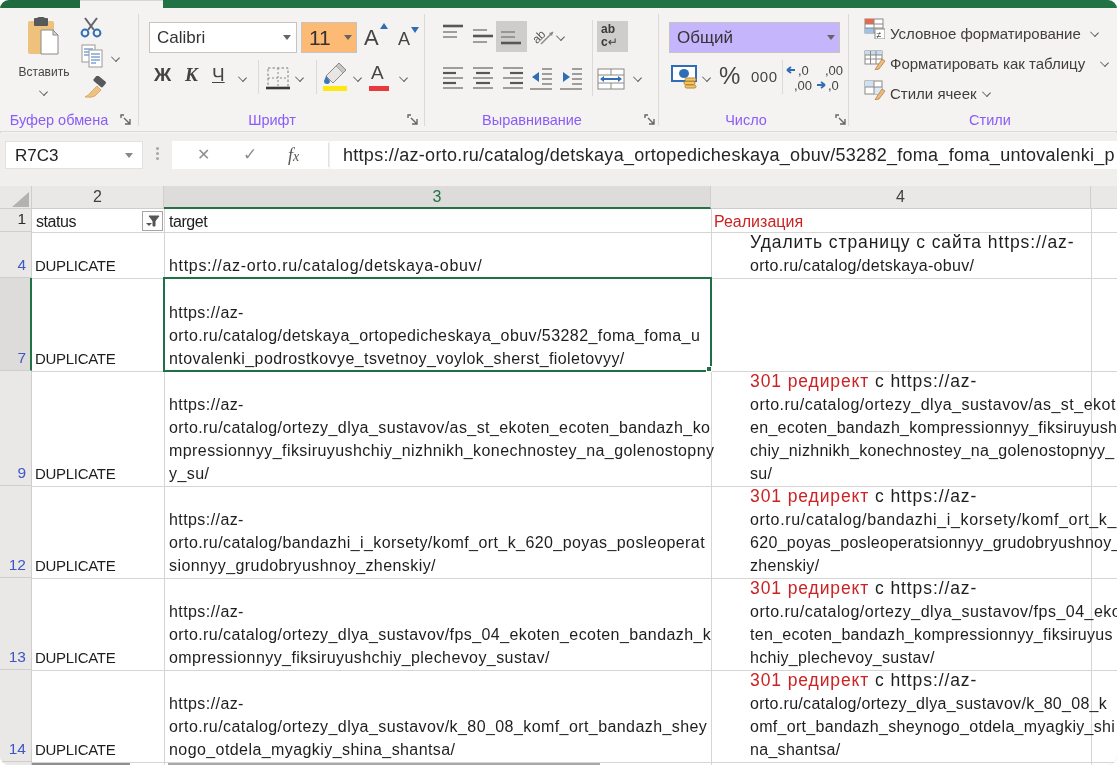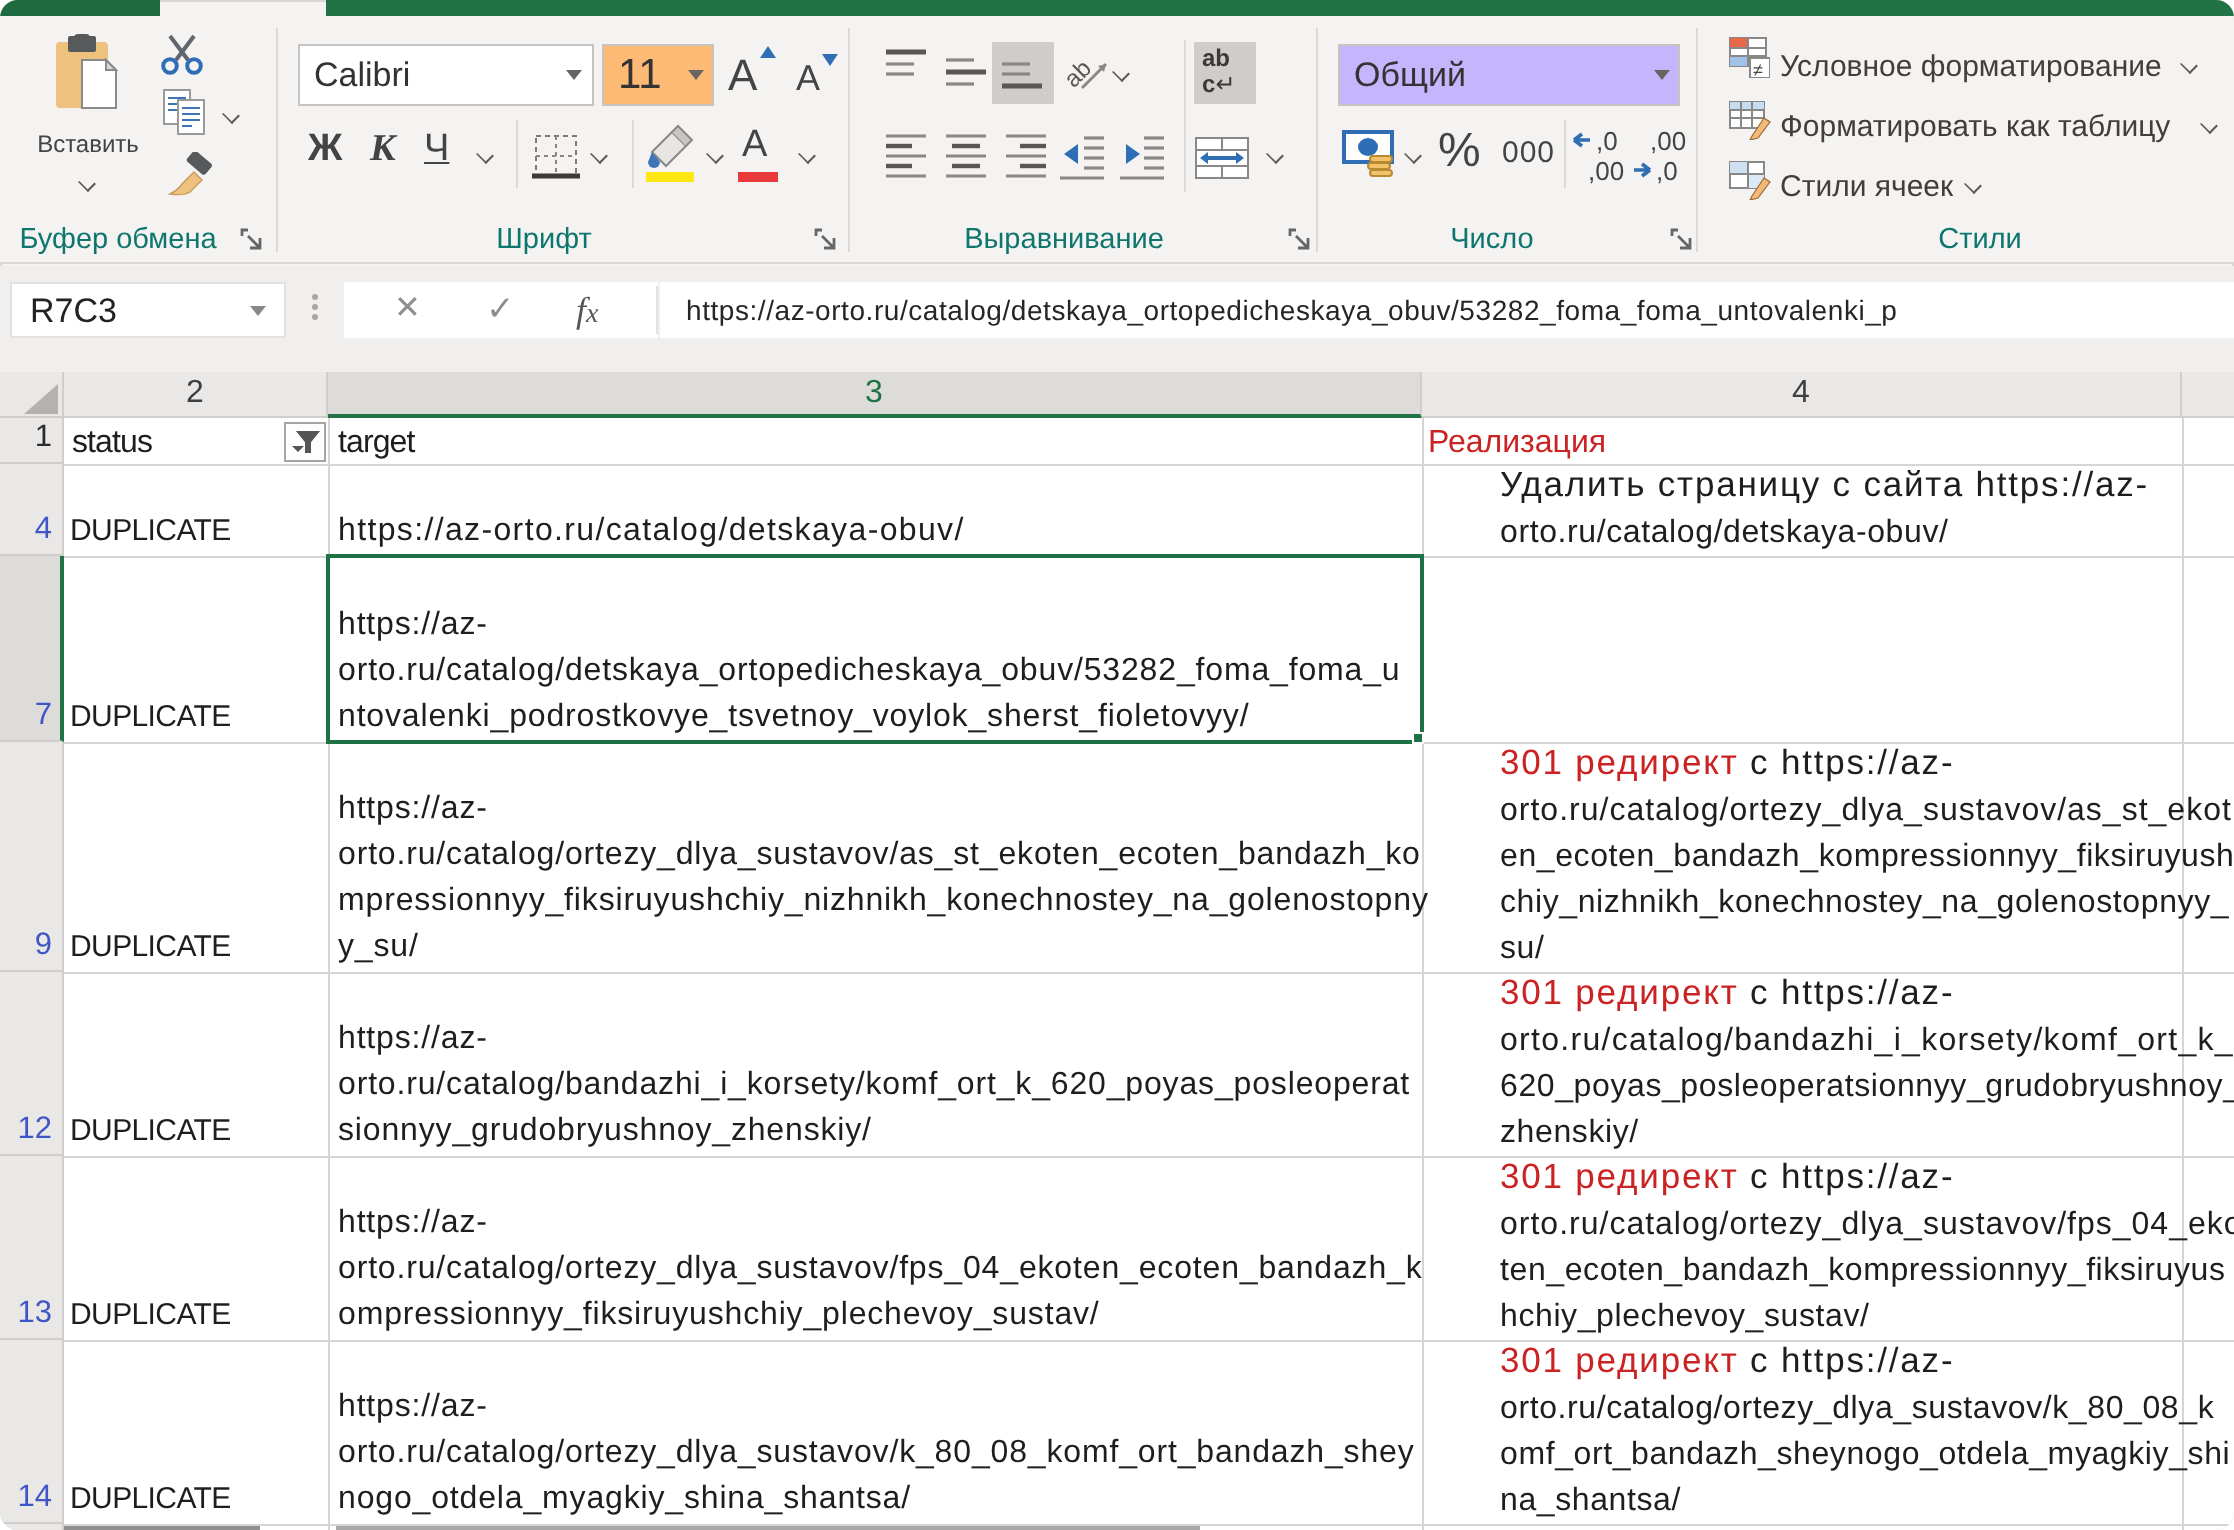--- a/index.html
+++ b/index.html
@@ -5,30 +5,30 @@
 *{box-sizing:border-box;}
 body{font-family:"Liberation Sans",sans-serif;}
 #card{position:absolute;left:0;top:0;width:1117px;height:765px;border-radius:9px;overflow:hidden;background:#f4f3f2;box-shadow:inset 0 0 0 1px #d9d7d5;}
 .abs{position:absolute;}
 
 #gbarL{position:absolute;left:0;top:0;width:80px;height:8px;background:#1f6a3e;}
 #gbarR{position:absolute;left:163px;top:0;width:954px;height:8px;background:#217346;}
 
 #ribbon{position:absolute;left:0;top:8px;width:1117px;height:124px;background:#f4f3f2;border-bottom:1px solid #dcdad8;}
 .gsep{position:absolute;top:6px;height:112px;width:1px;background:#dcdad8;}
-.glabel{position:absolute;top:104px;height:18px;font-size:14.5px;color:#0f766e;text-align:center;}
+.glabel{position:absolute;top:104px;height:18px;font-size:14.5px;color:#8b5cf6;text-align:center;}
 .launch{position:absolute;width:12px;height:12px;}
 .chev{display:inline-block;width:7px;height:7px;border-right:1.6px solid #5a5856;border-bottom:1.6px solid #5a5856;transform:rotate(45deg) scale(1,0.8);}
 .ric{color:#444;}
 
 #fbar{position:absolute;left:0;top:133px;width:1117px;height:43px;background:#f1efee;}
 #fstrip{position:absolute;left:0;top:176px;width:1117px;height:10px;background:#f1efee;}
 #namebox{position:absolute;left:5px;top:8px;width:138px;height:28px;background:#fff;border:1px solid #e3e1df;font-size:17px;color:#222;}
 #fxwrap{position:absolute;left:172px;top:8px;width:157px;height:28px;background:#fff;}
-#ffield{position:absolute;left:330px;top:8px;width:787px;height:28px;background:#fff;font-size:14px;letter-spacing:0.28px;color:#262626;line-height:28px;white-space:nowrap;overflow:hidden;}
+#ffield{position:absolute;left:330px;top:8px;width:787px;height:28px;background:#fff;font-size:18px;letter-spacing:0.28px;color:#262626;line-height:28px;white-space:nowrap;overflow:hidden;}
 
 #sheet{position:absolute;left:0;top:186px;width:1117px;height:579px;background:#fff;}
 .chd{position:absolute;top:0;height:23px;background:#e9e8e7;border-right:1px solid #cfcecd;border-bottom:1px solid #cfcecd;font-size:16px;color:#3f3f3f;text-align:center;line-height:22px;}
 .rhd{position:absolute;left:0;width:32px;background:#e9e8e7;border-right:1px solid #cfcecd;border-bottom:1px solid #cfcecd;font-size:15.5px;color:#4055c6;text-align:right;padding-right:5px;display:flex;flex-direction:column;justify-content:flex-end;line-height:20px;padding-bottom:2px;}
 .vline{position:absolute;width:1px;background:#d6d5d4;}
 .hline{position:absolute;height:1px;background:#d6d5d4;}
 .cell{position:absolute;font-size:16px;color:#1e1e1e;line-height:23px;white-space:nowrap;}
 .red{color:#cb2323;}
 .c3{letter-spacing:0.42px;}
 .c4{letter-spacing:0.3px;margin-left:36px;}

